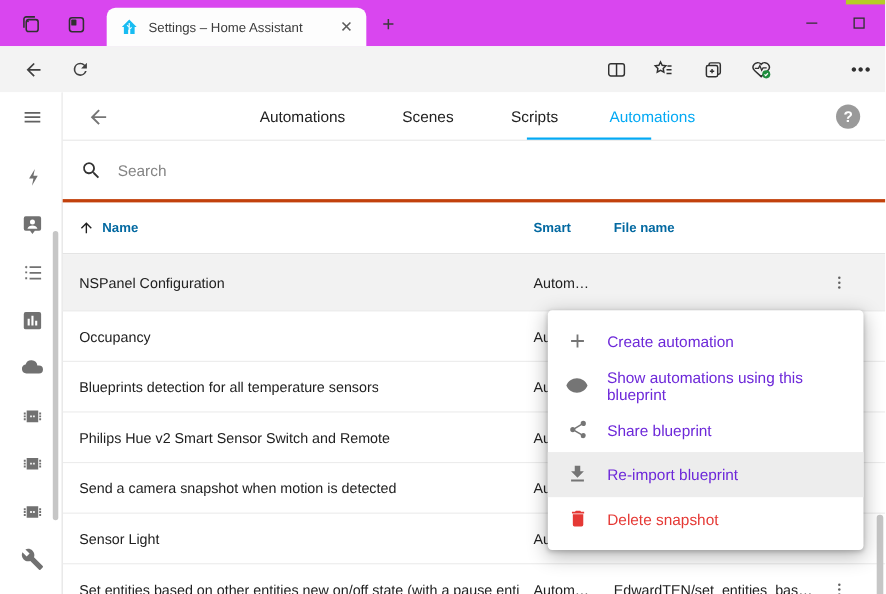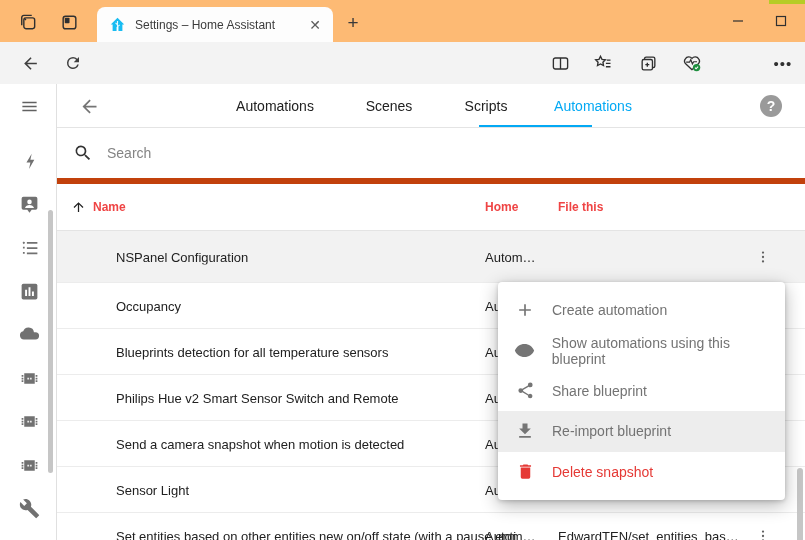--- a/index.html
+++ b/index.html
@@ -3,21 +3,21 @@
 <meta charset="utf-8">
 <style>
   * { margin:0; padding:0; box-sizing:border-box; }
   html,body { width:805px; height:540px; overflow:hidden; background:#fff;
     font-family:"Liberation Sans","DejaVu Sans",sans-serif; }
   #root { position:relative; width:805px; height:540px; overflow:hidden; background:#fff; }
   .abs { position:absolute; }
   svg { display:block; }
 
   
-  .tabstrip { left:0; top:0; width:805px; height:42px; background:#fdba74; }
+  .tabstrip { left:0; top:0; width:805px; height:42px; background:#d946ef; }
   .chrome-ic { display:flex; align-items:center; justify-content:center; color:#303030; }
   .tab { left:97px; top:7px; width:236px; height:35px; background:#fdfdfd;
     border-radius:8px 8px 0 0; display:flex; align-items:center; padding:0 8px 0 12px; }
   .tab-title { font-size:12px; color:#3c3c3c; flex:1; margin-left:9px; white-space:nowrap;
     overflow:hidden; }
   .tab-close { font-size:14px; color:#5c5c5c; width:20px; height:20px; border-radius:4px;
     display:flex; align-items:center; justify-content:center; }
   .newtab { left:341px; top:11px; width:24px; height:24px; font-size:19px; font-weight:300;
     color:#3a3a3a; }
   .green-strip { left:769px; top:0; width:36px; height:4px; background:#b6cc26; }
@@ -46,46 +46,46 @@
   .ha-header { left:57px; top:84px; width:748px; height:44px; border-bottom:1px solid #e4e4e4;
     background:#fff; }
   .ha-tab { position:absolute; top:0; height:43px; display:flex; align-items:center;
     font-size:14px; color:#212121; transform:translateX(-50%); white-space:nowrap; }
   .ha-tab.active { color:#03a9f4; font-weight:500; }
   .ha-underline { left:479px; top:125px; width:113px; height:2px; background:#03a9f4; }
   .help-circle { left:760px; top:95px; width:22px; height:22px; border-radius:50%;
     background:#9a9a9a; color:#fff; font-size:14px; font-weight:bold; display:flex;
     align-items:center; justify-content:center; }
 
-  .search-row { left:57px; top:128px; width:748px; height:56px; border-bottom:6px solid #c2410c;
+  .search-row { left:57px; top:128px; width:748px; height:56px; border-bottom:3px solid #c2410c;
     display:flex; align-items:center; padding-left:16px; background:#fff; }
   .search-input { border:none; outline:none; font-size:14px; color:#212121; margin-left:14px;
     width:400px; background:transparent; font-family:inherit; }
   .search-input::placeholder { color:#848484; }
 
   .list { left:57px; top:184px; width:748px; height:356px; }
   .thead { position:relative; height:47px; border-bottom:1px solid #e4e4e4; font-size:12px;
-    font-weight:bold; color:#ef4444; }
+    font-weight:bold; color:#0369a1; }
   .row { position:relative; height:46px; border-bottom:1px solid #ececec; font-size:13px;
     color:#212121; }
   .row.hl { background:#f2f2f2; height:52px; }
   .cell { position:absolute; top:50%; transform:translateY(-50%); white-space:nowrap; }
-  .c-name { left:15px; max-width:400px; overflow:hidden;margin-left:44px; }
+  .c-name { left:15px; max-width:400px; overflow:hidden; }
   .c-type { left:428px; }
   .c-file { left:501px; }
   .kebab { position:absolute; left:696px; top:50%; transform:translateY(-50%); width:20px;
     height:20px; display:flex; align-items:center; justify-content:center; }
   .th-name { position:absolute; left:36px; top:50%; transform:translateY(-50%); }
   .sort-arrow { position:absolute; left:14px; top:50%; transform:translateY(-50%); }
 
   
   .menu { left:498px; top:282px; width:287px; height:218px; background:#fff; border-radius:4px;
     box-shadow:0 5px 18px rgba(0,0,0,.3), 0 1px 4px rgba(0,0,0,.18); padding:8px 0; z-index:5; }
   .menu-item { height:40.4px; display:flex; align-items:center; padding-left:16px; font-size:14px;
-    color:#737373; }
+    color:#6d28d9; }
   .menu-item.hover { background:#ededed; }
   .menu-item.danger { color:#e53935; }
   .mi-icon { width:22px; height:22px; margin-right:16px; display:flex; align-items:center;
     justify-content:center; }
 </style>
 </head>
 <body>
 
 <div id="root">
 
@@ -283,22 +283,22 @@
   </div>
 
   <div class="abs list">
     <div class="thead">
       <span class="sort-arrow">
         <svg width="15" height="15" viewBox="0 0 24 24" fill="#212121">
             <path d="M13 20h-2V8l-5.5 5.5-1.4-1.4L12 4.2l7.9 7.9-1.4 1.4L13 8z"></path>
           </svg>
       </span>
       <span class="th-name">Name</span>
-      <span class="cell c-type" style="font-weight:bold">Home</span>
-      <span class="cell c-file" style="font-weight:bold">File this</span>
+      <span class="cell c-type" style="font-weight:bold">Smart</span>
+      <span class="cell c-file" style="font-weight:bold">File name</span>
     </div>
 
     <div class="row hl">
       <span class="cell c-name">NSPanel Configuration</span>
       <span class="cell c-type">Autom…</span>
       <span class="kebab">
         <svg width="16" height="16" viewBox="0 0 24 24" fill="#616161">
             <circle cx="12" cy="5.4" r="1.7"></circle>
             <circle cx="12" cy="12" r="1.7"></circle>
             <circle cx="12" cy="18.6" r="1.7"></circle>

